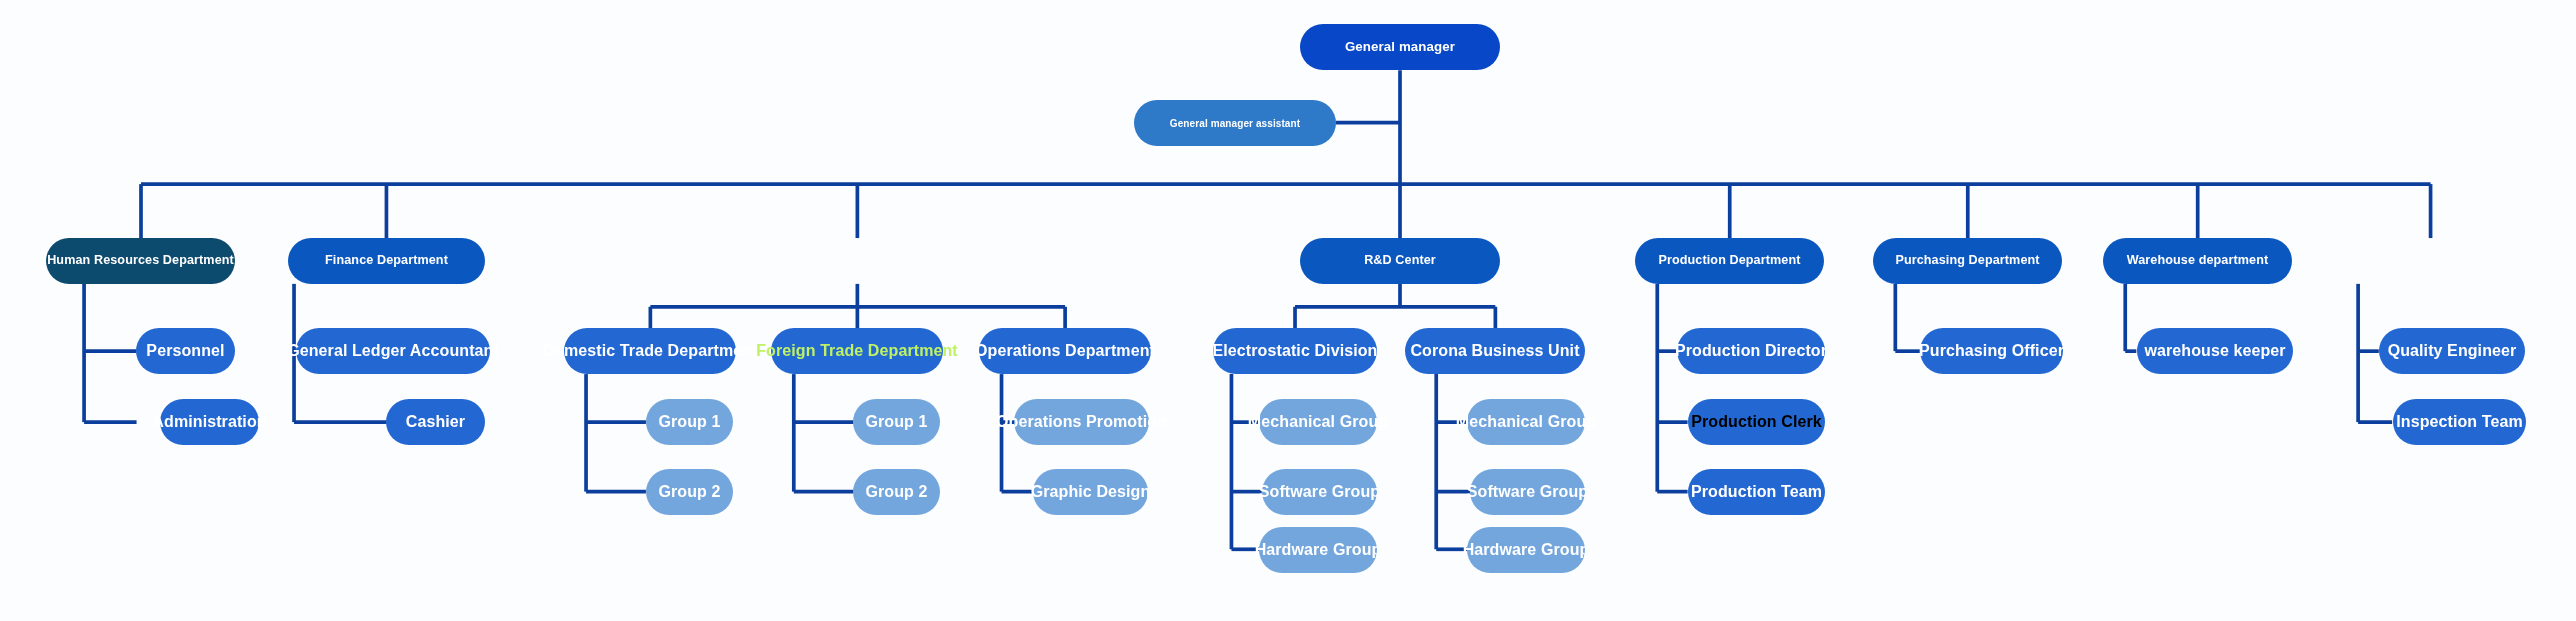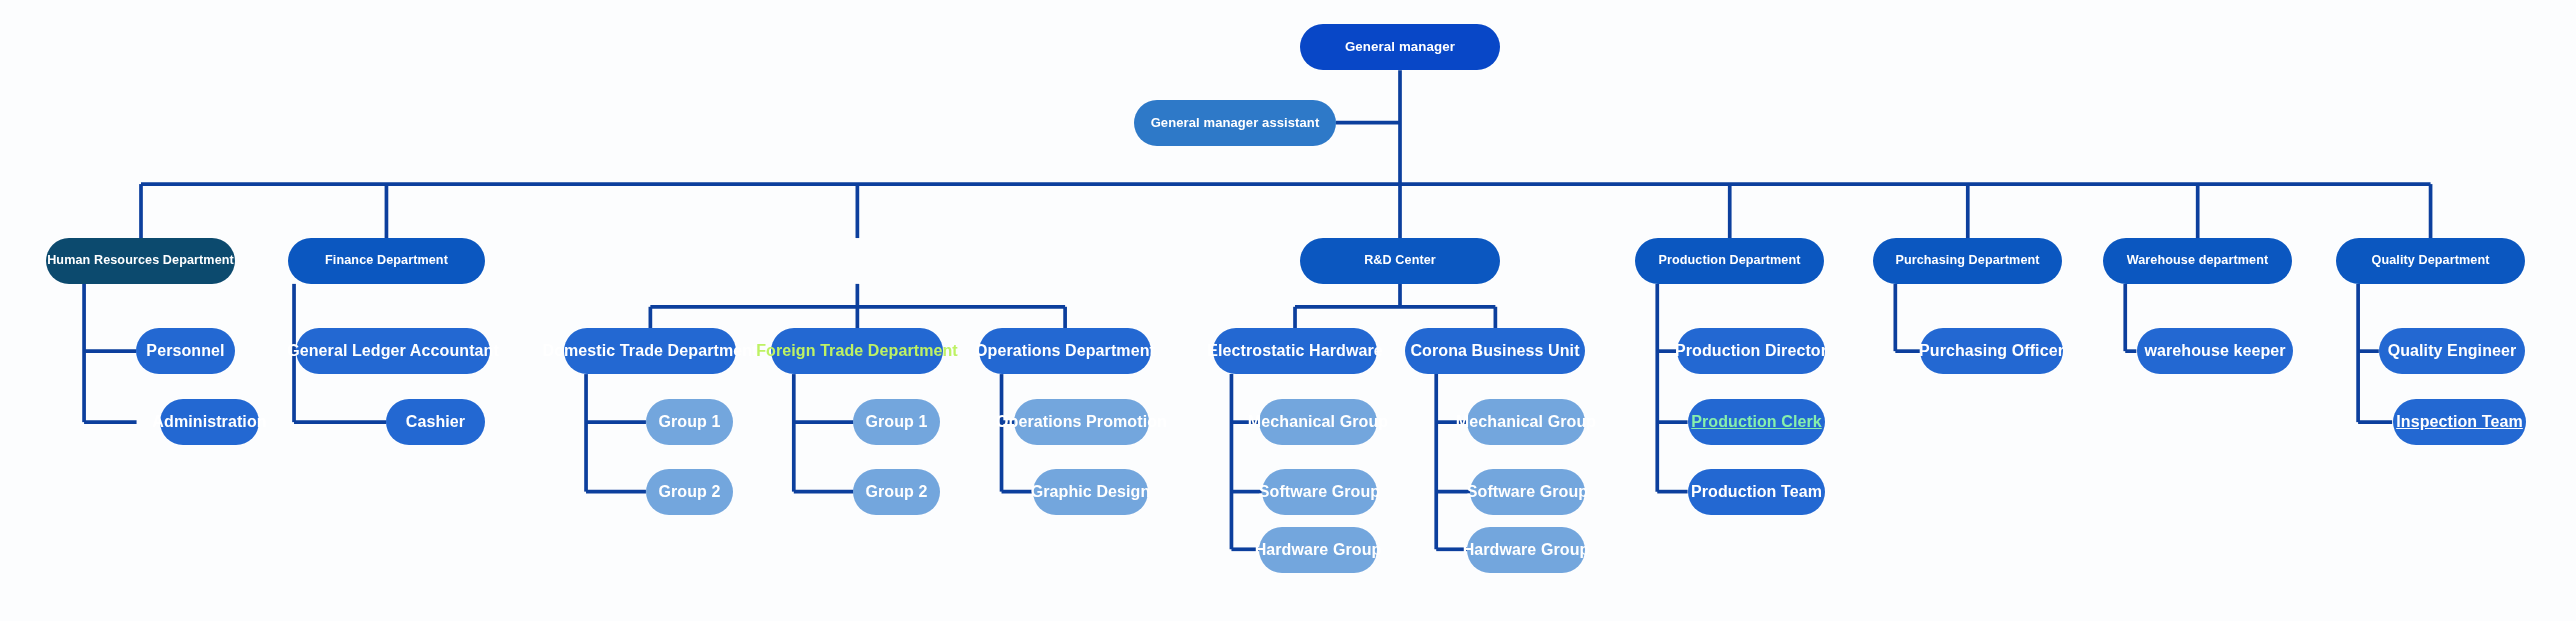--- a/index.html
+++ b/index.html
@@ -16,21 +16,21 @@
     position:absolute;
     display:flex;align-items:center;justify-content:center;
     border-radius:23px;
     color:#ffffff;font-weight:700;
     text-align:center;line-height:1.1;
     box-sizing:border-box;padding:0 7.4px;
     letter-spacing:0.1px;
     white-space:nowrap;
   }
   .node.primary{font-size:13.3px;}
-  .node.assistant{font-size:13px;}
+  .node.assistant{font-size:10px;}
   .node.dept{font-size:12.6px;}
   .node.mid{font-size:16px;}
   .node.light{font-size:16px;}
 </style>
 </head>
 <body>
 
 <div class="stage" style="background: rgb(252, 253, 254);">
   <svg class="connector-layer" width="2576" height="621" viewBox="0 0 3483 840" xmlns="http://www.w3.org/2000/svg">
       <polyline points="1893,95 1893,249" stroke="#0c3f9d"></polyline>
@@ -90,43 +90,42 @@
     </svg>
 
 <div class="node primary" style="left: 1300px; top: 24.4px; width: 200px; height: 46px; background: rgb(8, 71, 199); color: rgb(255, 255, 255);">General manager</div>
     <div class="node assistant" style="left: 1134px; top: 100px; width: 202px; height: 46px; background: rgb(46, 121, 200); color: rgb(255, 255, 255);">General manager assistant</div>
     <div class="node dept" style="left: 46px; top: 238px; width: 189px; height: 46px; background: #0c4a6e; color: rgb(255, 255, 255);">Human Resources Department</div>
     <div class="node dept" style="left: 288px; top: 238px; width: 197px; height: 46px; background: rgb(11, 87, 192); color: rgb(255, 255, 255);">Finance Department</div>
     <div class="node dept" style="left: 1300px; top: 238px; width: 200px; height: 46px; background: rgb(11, 87, 192); color: rgb(255, 255, 255);">R&amp;D Center</div>
     <div class="node dept" style="left: 1635px; top: 238px; width: 189px; height: 46px; background: rgb(11, 87, 192); color: rgb(255, 255, 255);">Production Department</div>
     <div class="node dept" style="left: 1873px; top: 238px; width: 189px; height: 46px; background: rgb(11, 87, 192); color: rgb(255, 255, 255);">Purchasing Department</div>
     <div class="node dept" style="left: 2103px; top: 238px; width: 189px; height: 46px; background: rgb(11, 87, 192); color: rgb(255, 255, 255);">Warehouse department</div>
-    <div class="node dept" style="left: 2336px; top: 238px; width: 189px; height: 46px; background: rgb(11, 87, 192); color: rgb(255, 255, 255);">Quality Department</div>
     <div class="node mid" style="left: 136px; top: 328px; width: 99px; height: 46px; background: rgb(35, 104, 210); color: rgb(255, 255, 255);">Personnel</div>
     <div class="node mid" style="left: 136px; top: 399px; width: 99px; height: 46px; background: rgb(35, 104, 210); color: rgb(255, 255, 255); margin-left: 24px;">Administration</div>
     <div class="node mid" style="left: 296px; top: 328px; width: 194px; height: 46px; background: rgb(35, 104, 210); color: rgb(255, 255, 255);">General Ledger Accountant</div>
     <div class="node mid" style="left: 386px; top: 399px; width: 99px; height: 46px; background: rgb(35, 104, 210); color: rgb(255, 255, 255);">Cashier</div>
     <div class="node mid" style="left: 564px; top: 328px; width: 172px; height: 46px; background: rgb(35, 104, 210); color: rgb(255, 255, 255);">Domestic Trade Department</div>
     <div class="node mid" style="left: 771px; top: 328px; width: 172px; height: 46px; background: rgb(35, 104, 210); color: #bef264;">Foreign Trade Department</div>
     <div class="node mid" style="left: 979px; top: 328px; width: 172px; height: 46px; background: rgb(35, 104, 210); color: rgb(255, 255, 255);">Operations Department</div>
     <div class="node light" style="left: 646px; top: 399px; width: 87px; height: 46px; background: rgb(115, 166, 221); color: rgb(255, 255, 255);">Group 1</div>
     <div class="node light" style="left: 646px; top: 469px; width: 87px; height: 46px; background: rgb(115, 166, 221); color: rgb(255, 255, 255);">Group 2</div>
     <div class="node light" style="left: 853px; top: 399px; width: 87px; height: 46px; background: rgb(115, 166, 221); color: rgb(255, 255, 255);">Group 1</div>
     <div class="node light" style="left: 853px; top: 469px; width: 87px; height: 46px; background: rgb(115, 166, 221); color: rgb(255, 255, 255);">Group 2</div>
     <div class="node light" style="left: 1014px; top: 399px; width: 135px; height: 46px; background: rgb(115, 166, 221); color: rgb(255, 255, 255);">Operations Promotion</div>
     <div class="node light" style="left: 1033px; top: 469px; width: 115px; height: 46px; background: rgb(115, 166, 221); color: rgb(255, 255, 255);">Graphic Design</div>
-    <div class="node mid" style="left: 1213px; top: 328px; width: 164px; height: 46px; background: rgb(35, 104, 210); color: rgb(255, 255, 255);">Electrostatic Hardware</div>
+    <div class="node mid" style="left: 1213px; top: 328px; width: 164px; height: 46px; background: rgb(35, 104, 210); color: rgb(255, 255, 255);">Electrostatic Division</div>
     <div class="node mid" style="left: 1405px; top: 328px; width: 180px; height: 46px; background: rgb(35, 104, 210); color: rgb(255, 255, 255);">Corona Business Unit</div>
     <div class="node light" style="left: 1259px; top: 399px; width: 118px; height: 46px; background: rgb(115, 166, 221); color: rgb(255, 255, 255);">Mechanical Group</div>
     <div class="node light" style="left: 1262px; top: 469px; width: 115px; height: 46px; background: rgb(115, 166, 221); color: rgb(255, 255, 255);">Software Group</div>
     <div class="node light" style="left: 1259px; top: 527px; width: 118px; height: 46px; background: rgb(115, 166, 221); color: rgb(255, 255, 255);">Hardware Group</div>
     <div class="node light" style="left: 1467px; top: 399px; width: 118px; height: 46px; background: rgb(115, 166, 221); color: rgb(255, 255, 255);">Mechanical Group</div>
     <div class="node light" style="left: 1470px; top: 469px; width: 115px; height: 46px; background: rgb(115, 166, 221); color: rgb(255, 255, 255);">Software Group</div>
     <div class="node light" style="left: 1467px; top: 527px; width: 118px; height: 46px; background: rgb(115, 166, 221); color: rgb(255, 255, 255);">Hardware Group</div>
     <div class="node mid" style="left: 1677px; top: 328px; width: 148px; height: 46px; background: rgb(35, 104, 210); color: rgb(255, 255, 255);">Production Director</div>
-    <div class="node mid" style="left: 1688px; top: 399px; width: 137px; height: 46px; background: rgb(35, 104, 210); color: #86efac; text-decoration: underline;">Production Clerk</div>
+    <div class="node mid" style="left: 1688px; top: 399px; width: 137px; height: 46px; background: rgb(35, 104, 210); color: #000000;">Production Clerk</div>
     <div class="node mid" style="left: 1688px; top: 469px; width: 137px; height: 46px; background: rgb(35, 104, 210); color: #ffffff;">Production Team</div>
     <div class="node mid" style="left: 1920px; top: 328px; width: 143px; height: 46px; background: rgb(35, 104, 210); color: rgb(255, 255, 255);">Purchasing Officer</div>
     <div class="node mid" style="left: 2137px; top: 328px; width: 156px; height: 46px; background: rgb(35, 104, 210); color: rgb(255, 255, 255);">warehouse keeper</div>
     <div class="node mid" style="left: 2379px; top: 328px; width: 146px; height: 46px; background: rgb(35, 104, 210); color: rgb(255, 255, 255);">Quality Engineer</div>
-    <div class="node mid" style="left: 2393px; top: 399px; width: 133px; height: 46px; background: rgb(35, 104, 210); color: rgb(255, 255, 255); text-decoration: underline;">Inspection Team</div>
+    <div class="node mid" style="left: 2393px; top: 399px; width: 133px; height: 46px; background: rgb(35, 104, 210); color: rgb(255, 255, 255);">Inspection Team</div>
   </div>
 
 
 </body></html>

